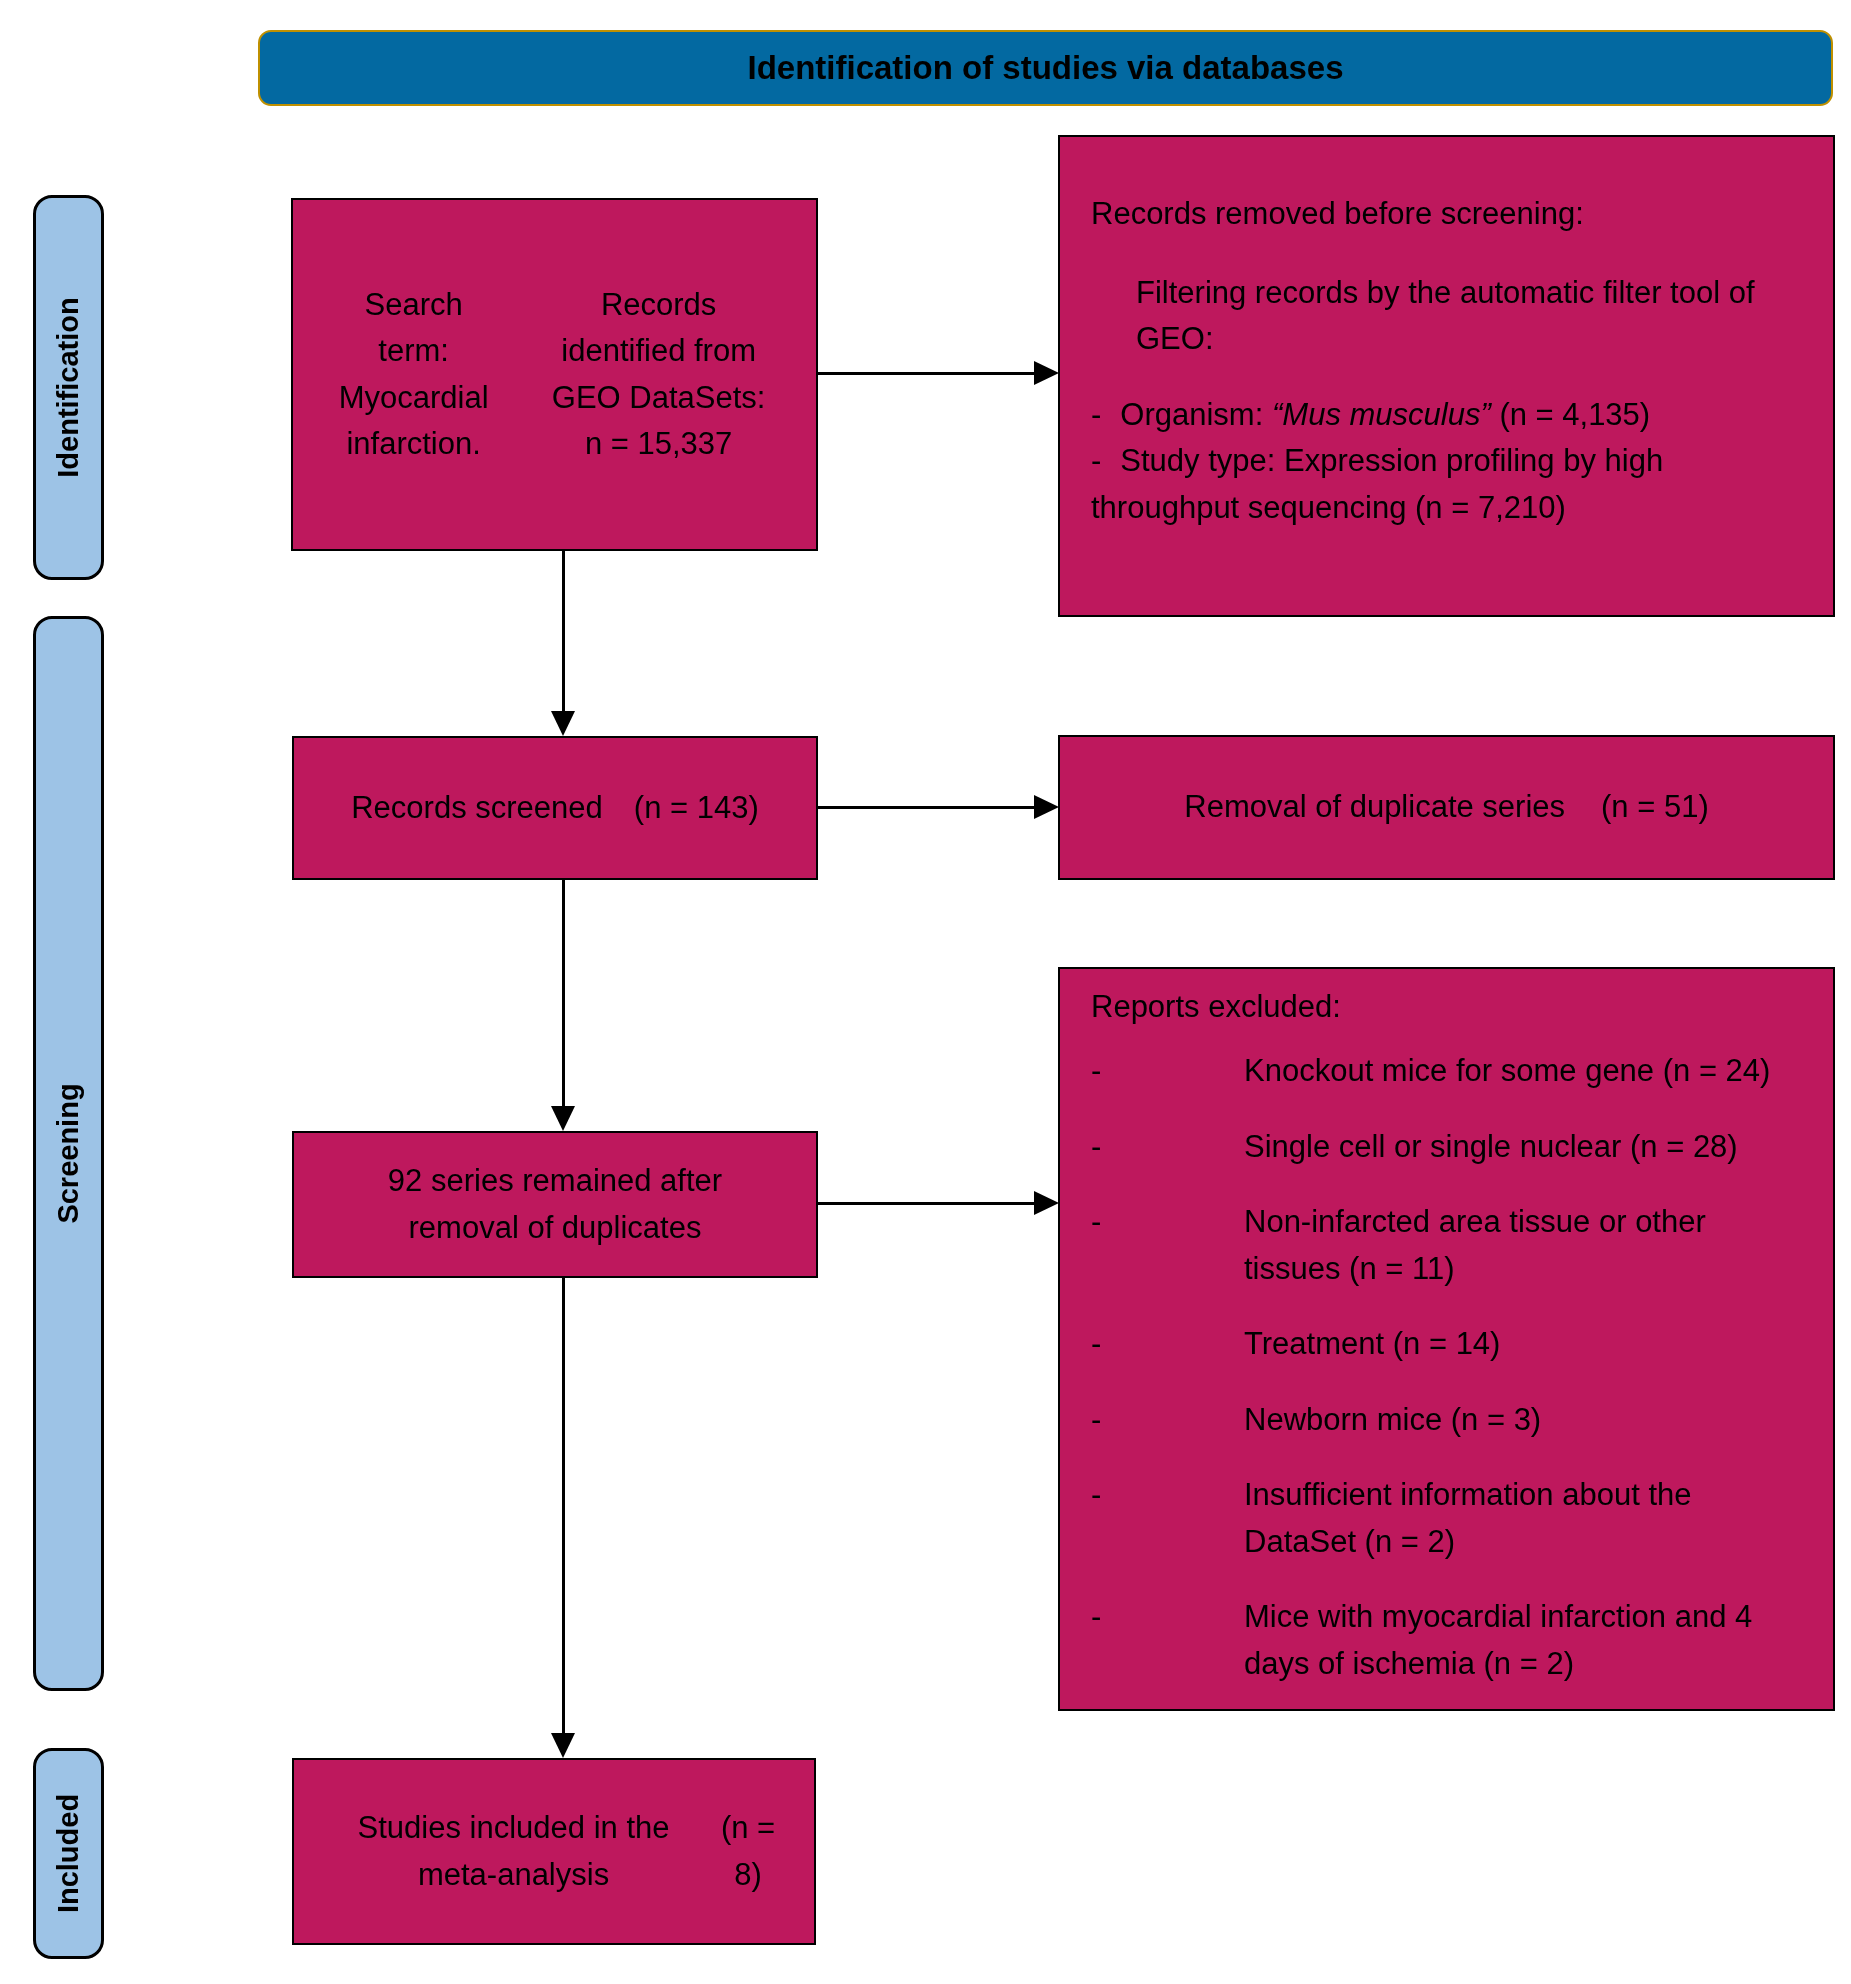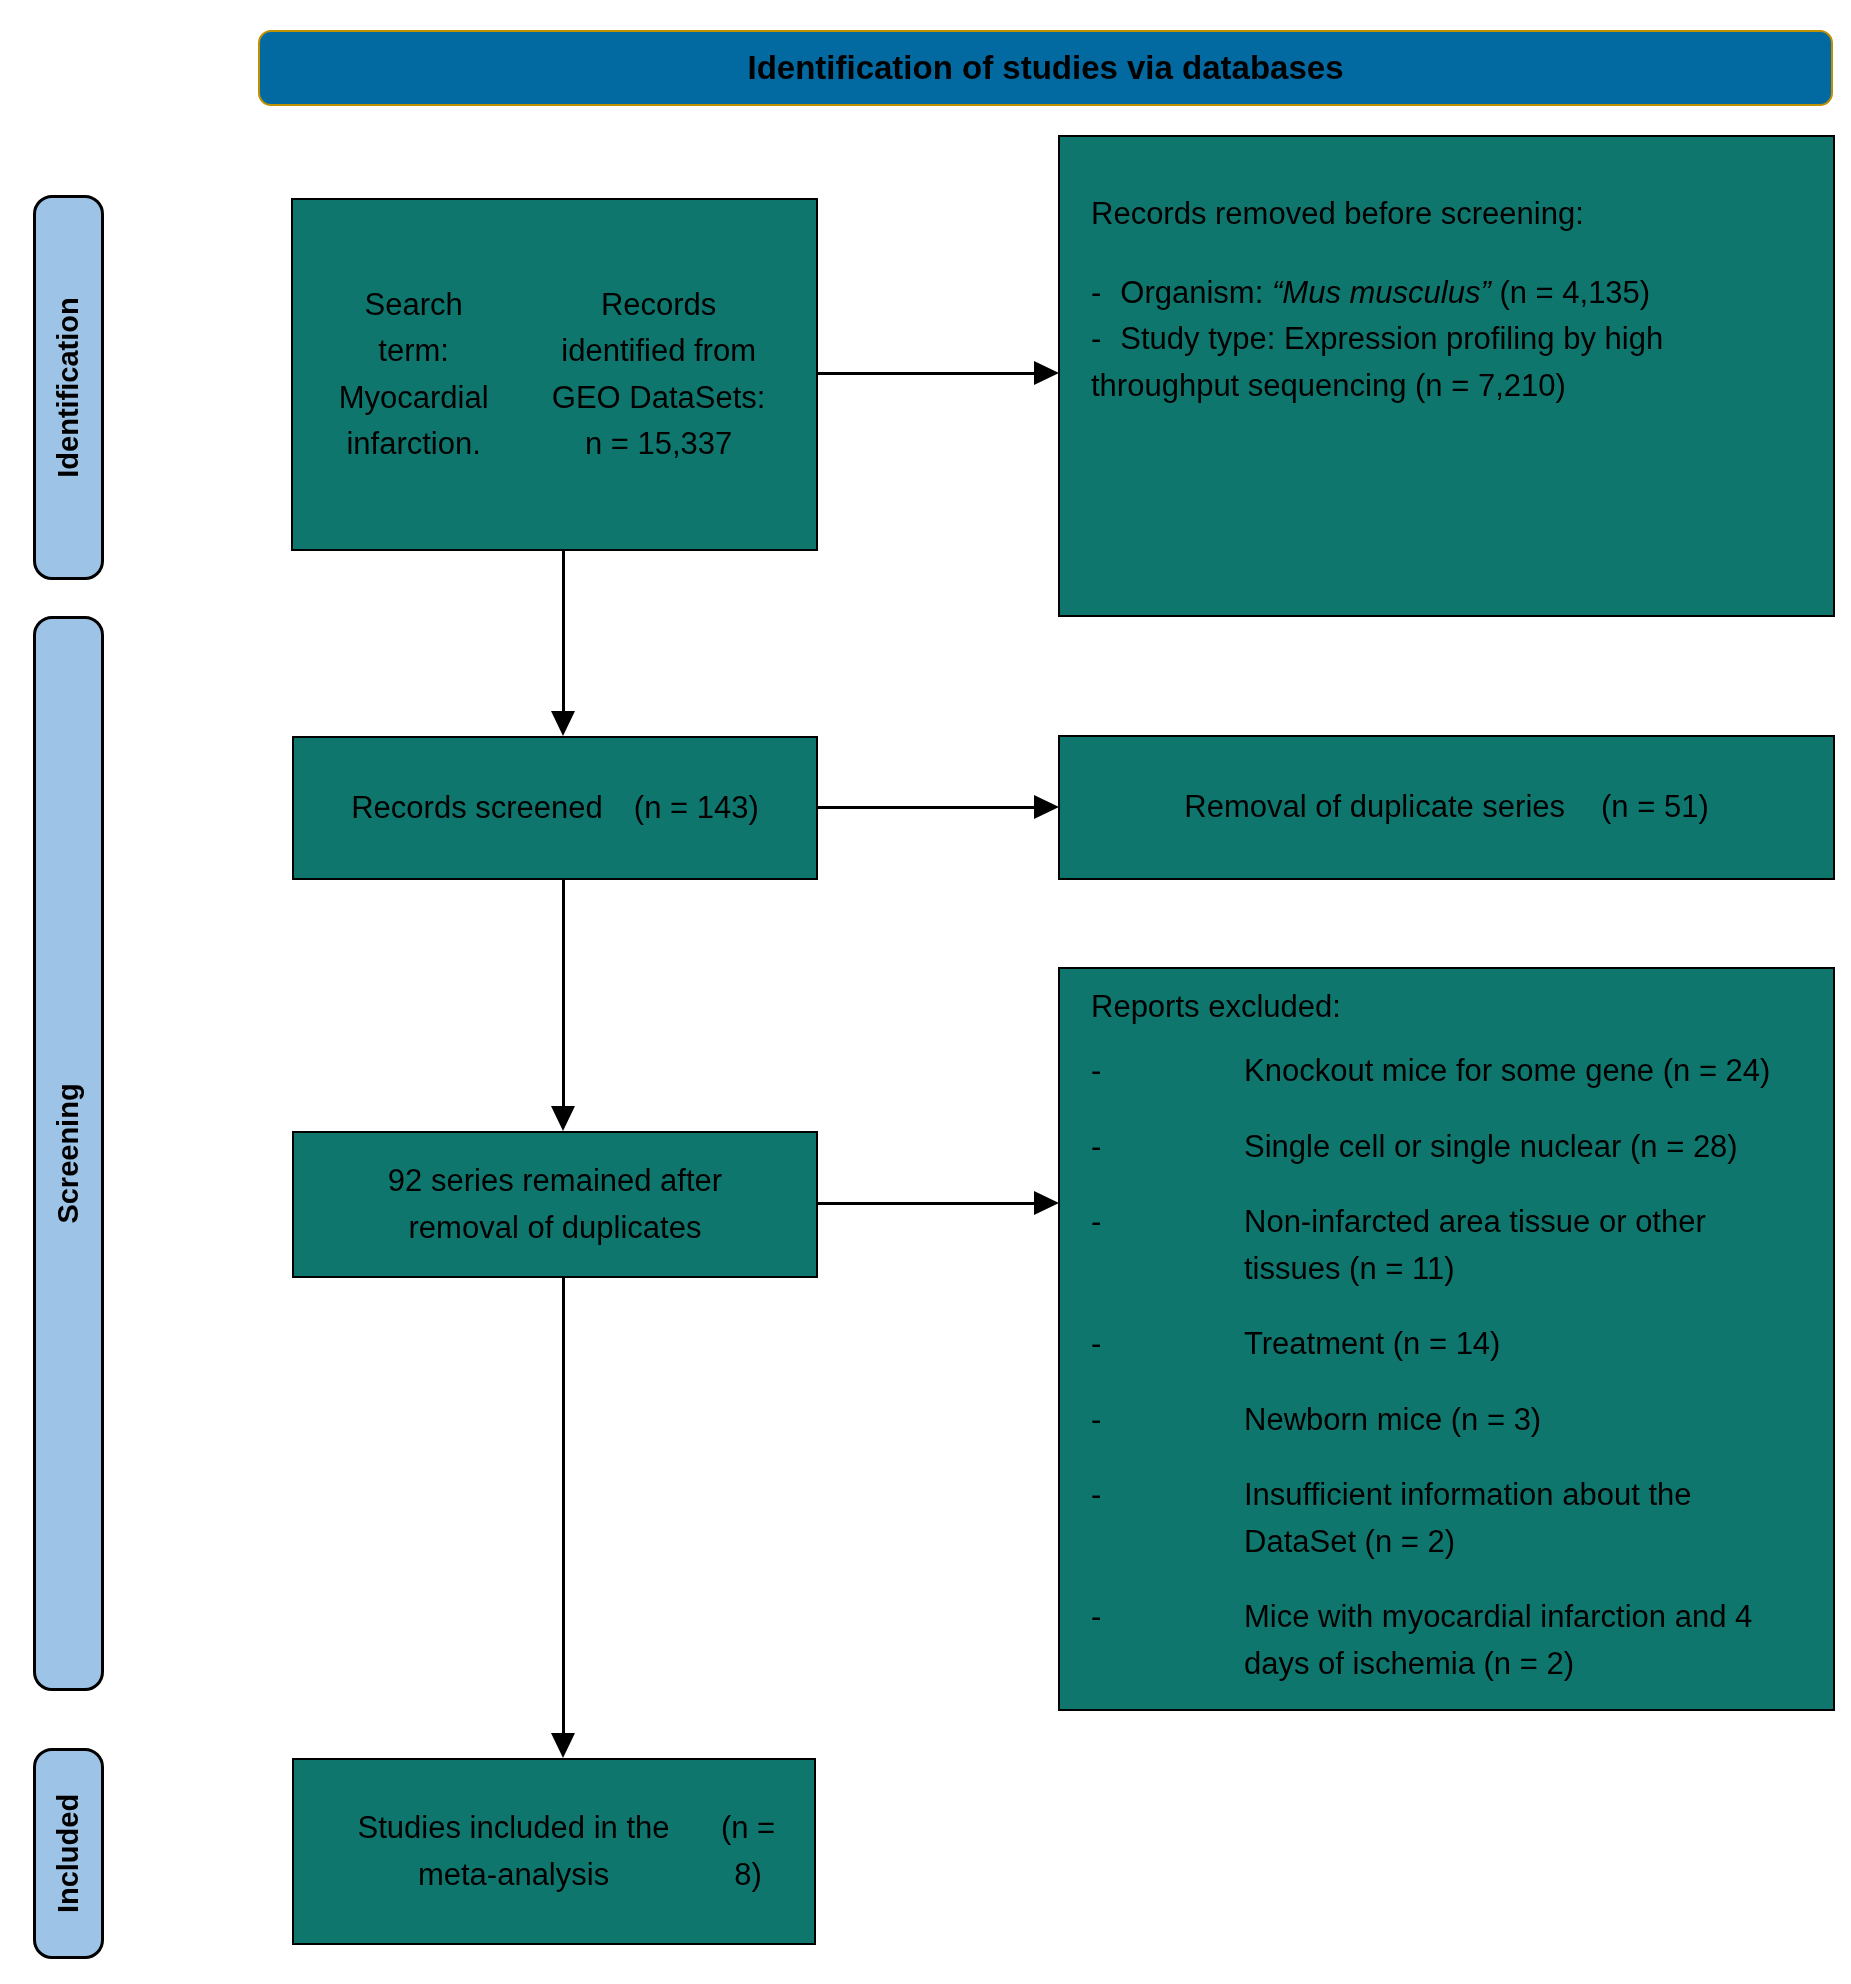--- a/index.html
+++ b/index.html
@@ -32,21 +32,21 @@
     transform: rotate(-90deg);
     white-space: nowrap;
     font-size: 29px; font-weight: bold;
   }
   .stage-identification { top: 195px; height: 385px; }
   .stage-screening      { top: 616px; height: 1075px; }
   .stage-included       { top: 1748px; height: 211px; }
 
   
   .box {
-    position: absolute; background: #0f766e; border: 2.9px solid #000;
+    position: absolute; background: #be185d; border: 2.9px solid #000;
     box-sizing: border-box; font-size: 31px; line-height: 1.5;
   }
   .center-col {
     display: flex; flex-direction: row;
     align-items: center; justify-content: center; text-align: center;
   }
 
   .box-search   { left: 291px;  top: 198px;  width: 527px;  height: 353px; padding: 0 40px; gap: 47px; }
   .box-screened { left: 292px;  top: 736px; width: 526px;  height: 144px; padding: 0 29px; gap: 31px; }
   .box-series   { left: 292px;  top: 1131px; width: 526px;  height: 147px; padding: 0 44px; }
@@ -106,20 +106,21 @@
     <span class="vtext">Included</span>
   </div>
 
   <div class="box center-col box-search">
     <p>Search term: Myocardial infarction.</p>
     <p>Records identified from GEO DataSets: n = 15,337</p>
   </div>
 
   <div class="box box-removed">
     <p class="rb-title">Records removed before screening:</p>
+    <p class="rb-sub">Filtering records by the automatic filter tool of GEO:</p>
     <p class="rb-item"><span class="dash">-</span><span>Organism:</span><span class="italic quote-gap">“Mus musculus”</span><span> (n = 4,135)</span></p>
     <p class="rb-item"><span class="dash">-</span><span>Study type: Expression profiling by high throughput sequencing (n = 7,210)</span></p>
   </div>
 
   <div class="box center-col box-screened">
     <p>Records screened</p>
     <p>(n = 143)</p>
   </div>
 
   <div class="box center-col box-dupes">

